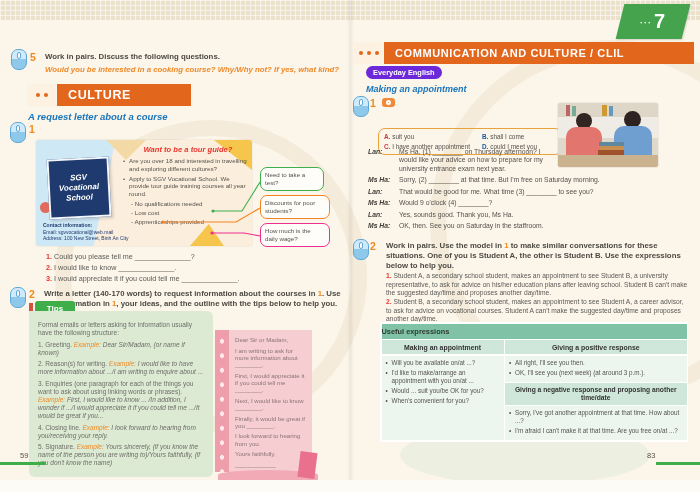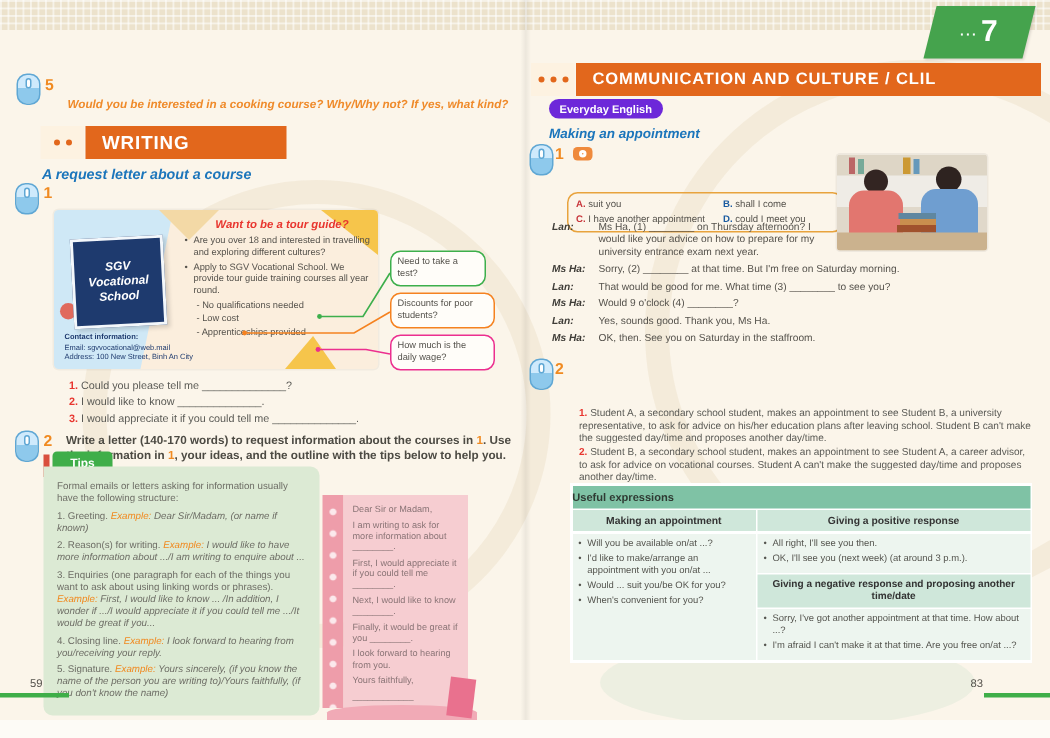--- a/index.html
+++ b/index.html
@@ -113,27 +113,28 @@
   <div class="topstrip"></div>
   <div class="ring" style="left:55px;top:120px;width:280px;height:280px;"></div>
   <div class="ring" style="left:430px;top:40px;width:330px;height:330px;"></div>
   <div class="blob" style="left:400px;top:425px;width:250px;height:60px;background:rgba(150,200,170,.13);"></div>
   <div class="spine"></div>
 
   <div class="mouse" style="left:11px;top:49px;">
       <i></i>
     </div>
   <div class="actnum" style="left:30px;top:51px;">5</div>
+  <div class="instr" style="left:45px;top:52px;width:290px;">Work in pairs. Discuss the following questions.</div>
   <div class="instr" style="left:45px;top:65px;width:300px;color:#ef8a2a;font-style:italic;">Would you be interested in a cooking course? Why/Why not? If yes, what kind?</div>
 
   <div class="dotsbox" style="left:27px;top:84px;width:29px;">
       <b></b>
       <b></b>
     </div>
-  <div class="sect" style="left:57px;top:84px;width:112px;font-size:12.5px;">WRITING</div>
+  <div class="sect" style="left:57px;top:84px;width:112px;font-size:12.5px;">CULTURE</div>
   <div class="bluesub" style="left:28px;top:111px;">A request letter about a course</div>
 
   <div class="mouse" style="left:10px;top:122px;">
       <i></i>
     </div>
   <div class="actnum" style="left:29px;top:123px;">1</div>
 
   <div class="ad">
     <div class="blue"></div>
     <div class="tri1"></div>
@@ -275,20 +276,21 @@
     <div class="row">
         <span class="sp">Ms Ha:</span>
         <span class="tx">OK, then. See you on Saturday in the staffroom.</span>
       </div>
   </div>
 
   <div class="mouse" style="left:353px;top:239px;">
       <i></i>
     </div>
   <div class="actnum" style="left:370px;top:240px;">2</div>
+  <div class="instr" style="left:386px;top:241px;width:300px;"><span>Work in pairs. Use the model in </span><span class="ref">1</span><span> to make similar conversations for these situations. One of you is Student A, the other is Student B. Use the expressions below to help you.</span></div>
 
   <div class="sit" style="left:386px;top:272px;"><b>1.</b> <span>Student A, a secondary school student, makes an appointment to see Student B, a university representative, to ask for advice on his/her education plans after leaving school. Student B can't make the suggested day/time and proposes another day/time.</span></div>
   <div class="sit" style="left:386px;top:298px;"><b>2.</b> <span>Student B, a secondary school student, makes an appointment to see Student A, a career advisor, to ask for advice on vocational courses. Student A can't make the suggested day/time and proposes another day/time.</span></div>
 
   <div class="uetable">
     <div class="uet-title">Useful expressions</div>
     <div class="uet-grid">
       <div class="chead">Making an appointment</div>
       <div class="chead">Giving a positive response</div>
       <div class="cell cbody span3">

